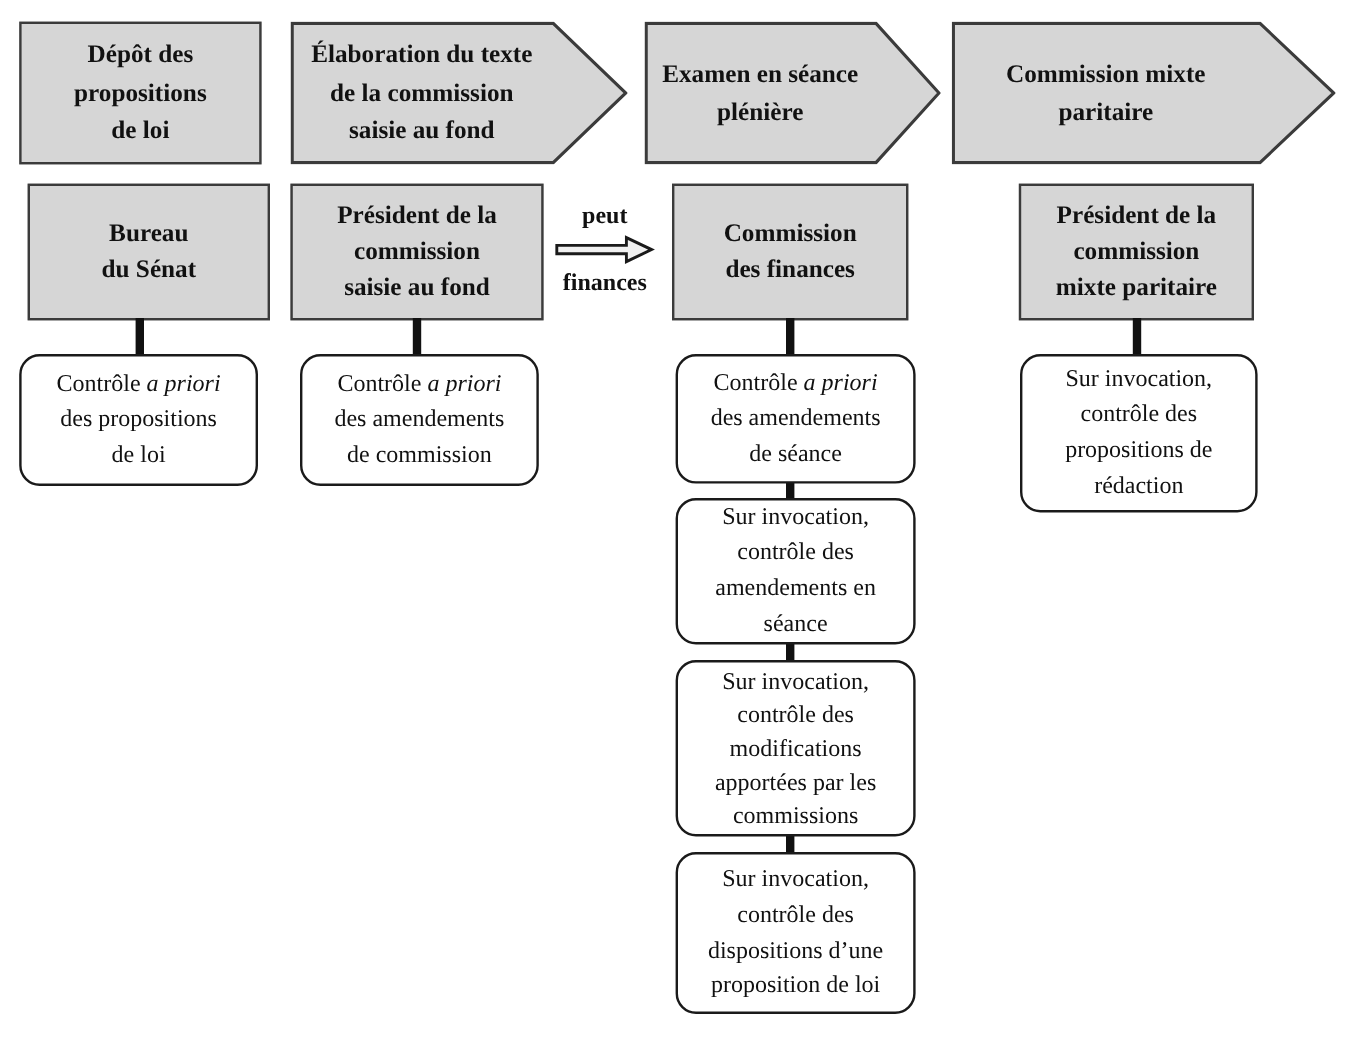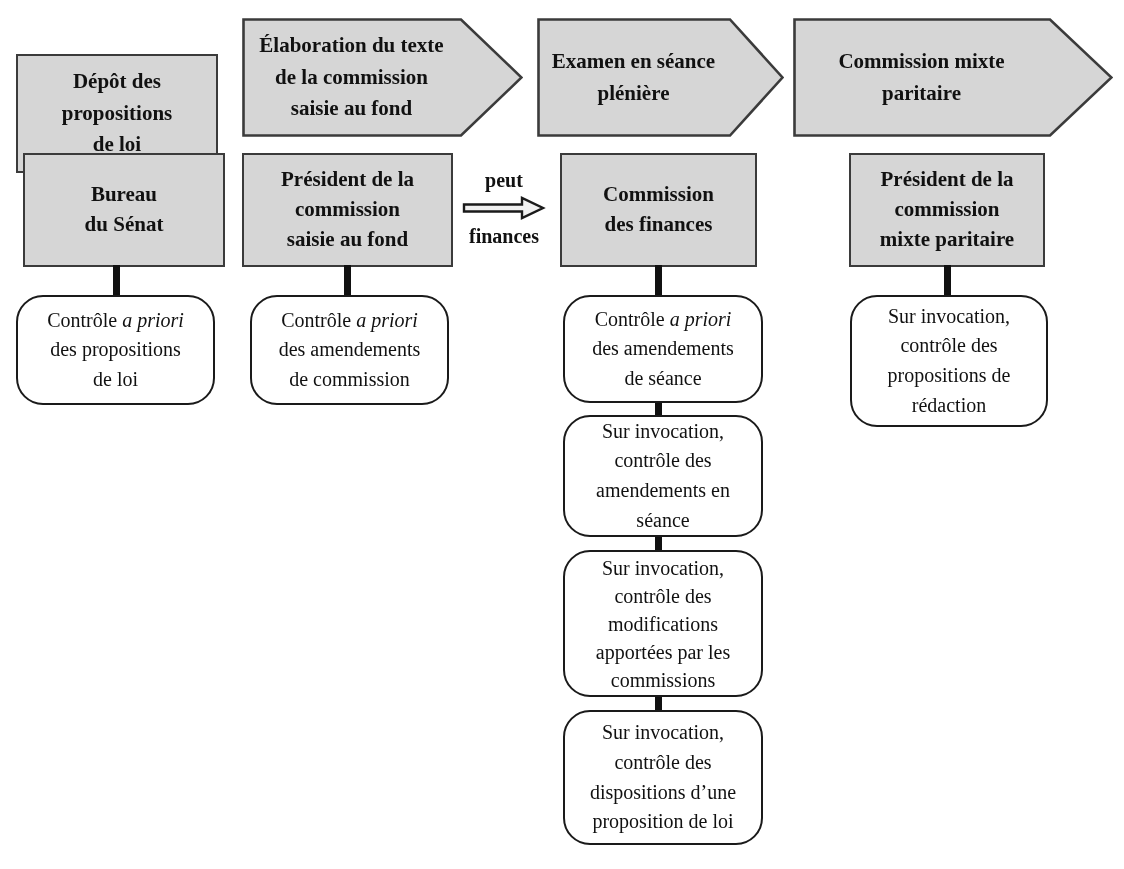--- a/index.html
+++ b/index.html
@@ -24,21 +24,21 @@
   .pre { white-space: pre-line; }
 
   
   .stage-rect {
     position: absolute;
     background: var(--box-fill);
     border: 2.4px solid var(--box-border);
     box-sizing: border-box;
     display: flex; align-items: center; justify-content: center;
     text-align: center;
-    font-weight: bold; font-size: 21px; line-height: 1.5; margin-top: 36px;
+    font-weight: bold; font-size: 21px; line-height: 1.5;
   }
   .stage-arrow { position: absolute; }
   .stage-arrow svg { position: absolute; left: 0; top: 0; display: block; }
   .stage-arrow .arrow-label {
     position: absolute; top: 0; height: 100%;
     display: flex; align-items: center; justify-content: center;
     text-align: center;
     font-weight: bold; font-size: 21px; line-height: 1.5;
   }
 
@@ -52,21 +52,21 @@
     display: flex; align-items: center; justify-content: center;
     text-align: center;
     font-weight: bold; font-size: 21px; line-height: 1.42;
   }
 
   
   .card {
     position: absolute;
     background: var(--card-fill);
     border: 2.2px solid var(--card-border);
-    border-radius: 27px;
+    border-radius: 17px;
     box-sizing: border-box;
     display: flex; align-items: center; justify-content: center;
     text-align: center;
     font-size: 20px; line-height: 1.48;
     padding: 4px 6px;
   }
   .card .it { font-style: italic; }
 
   
   .connector {

